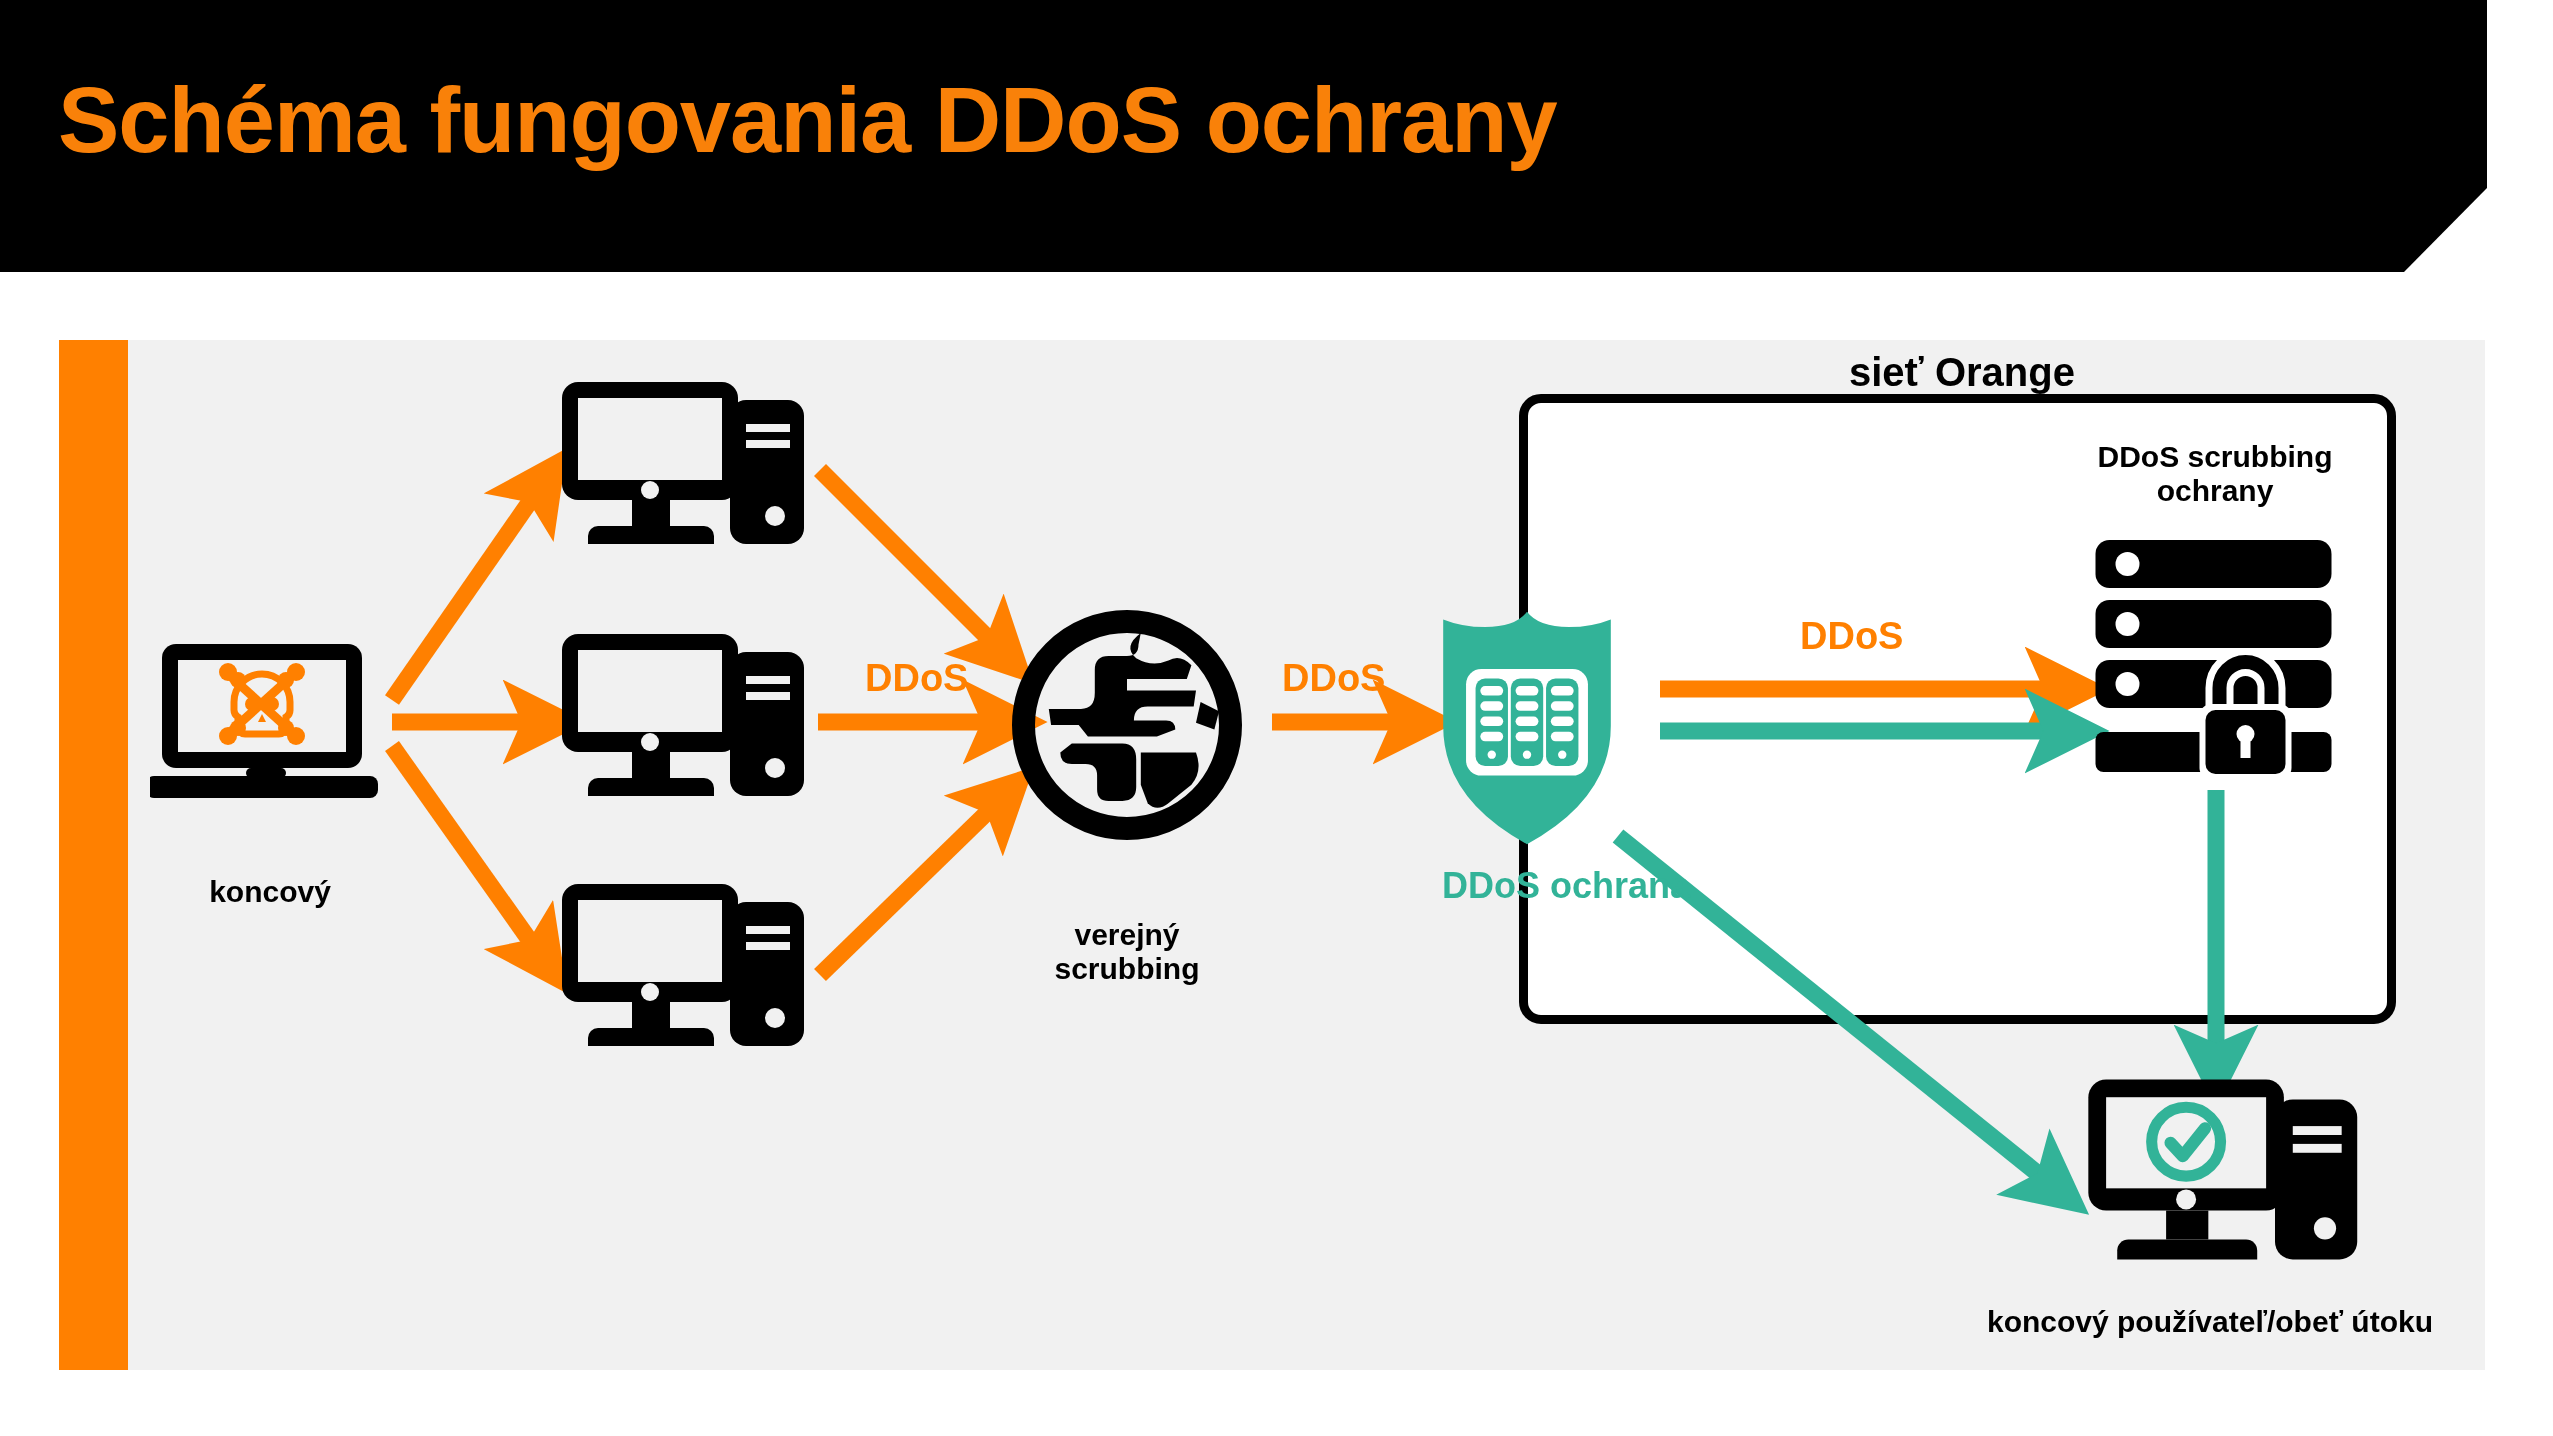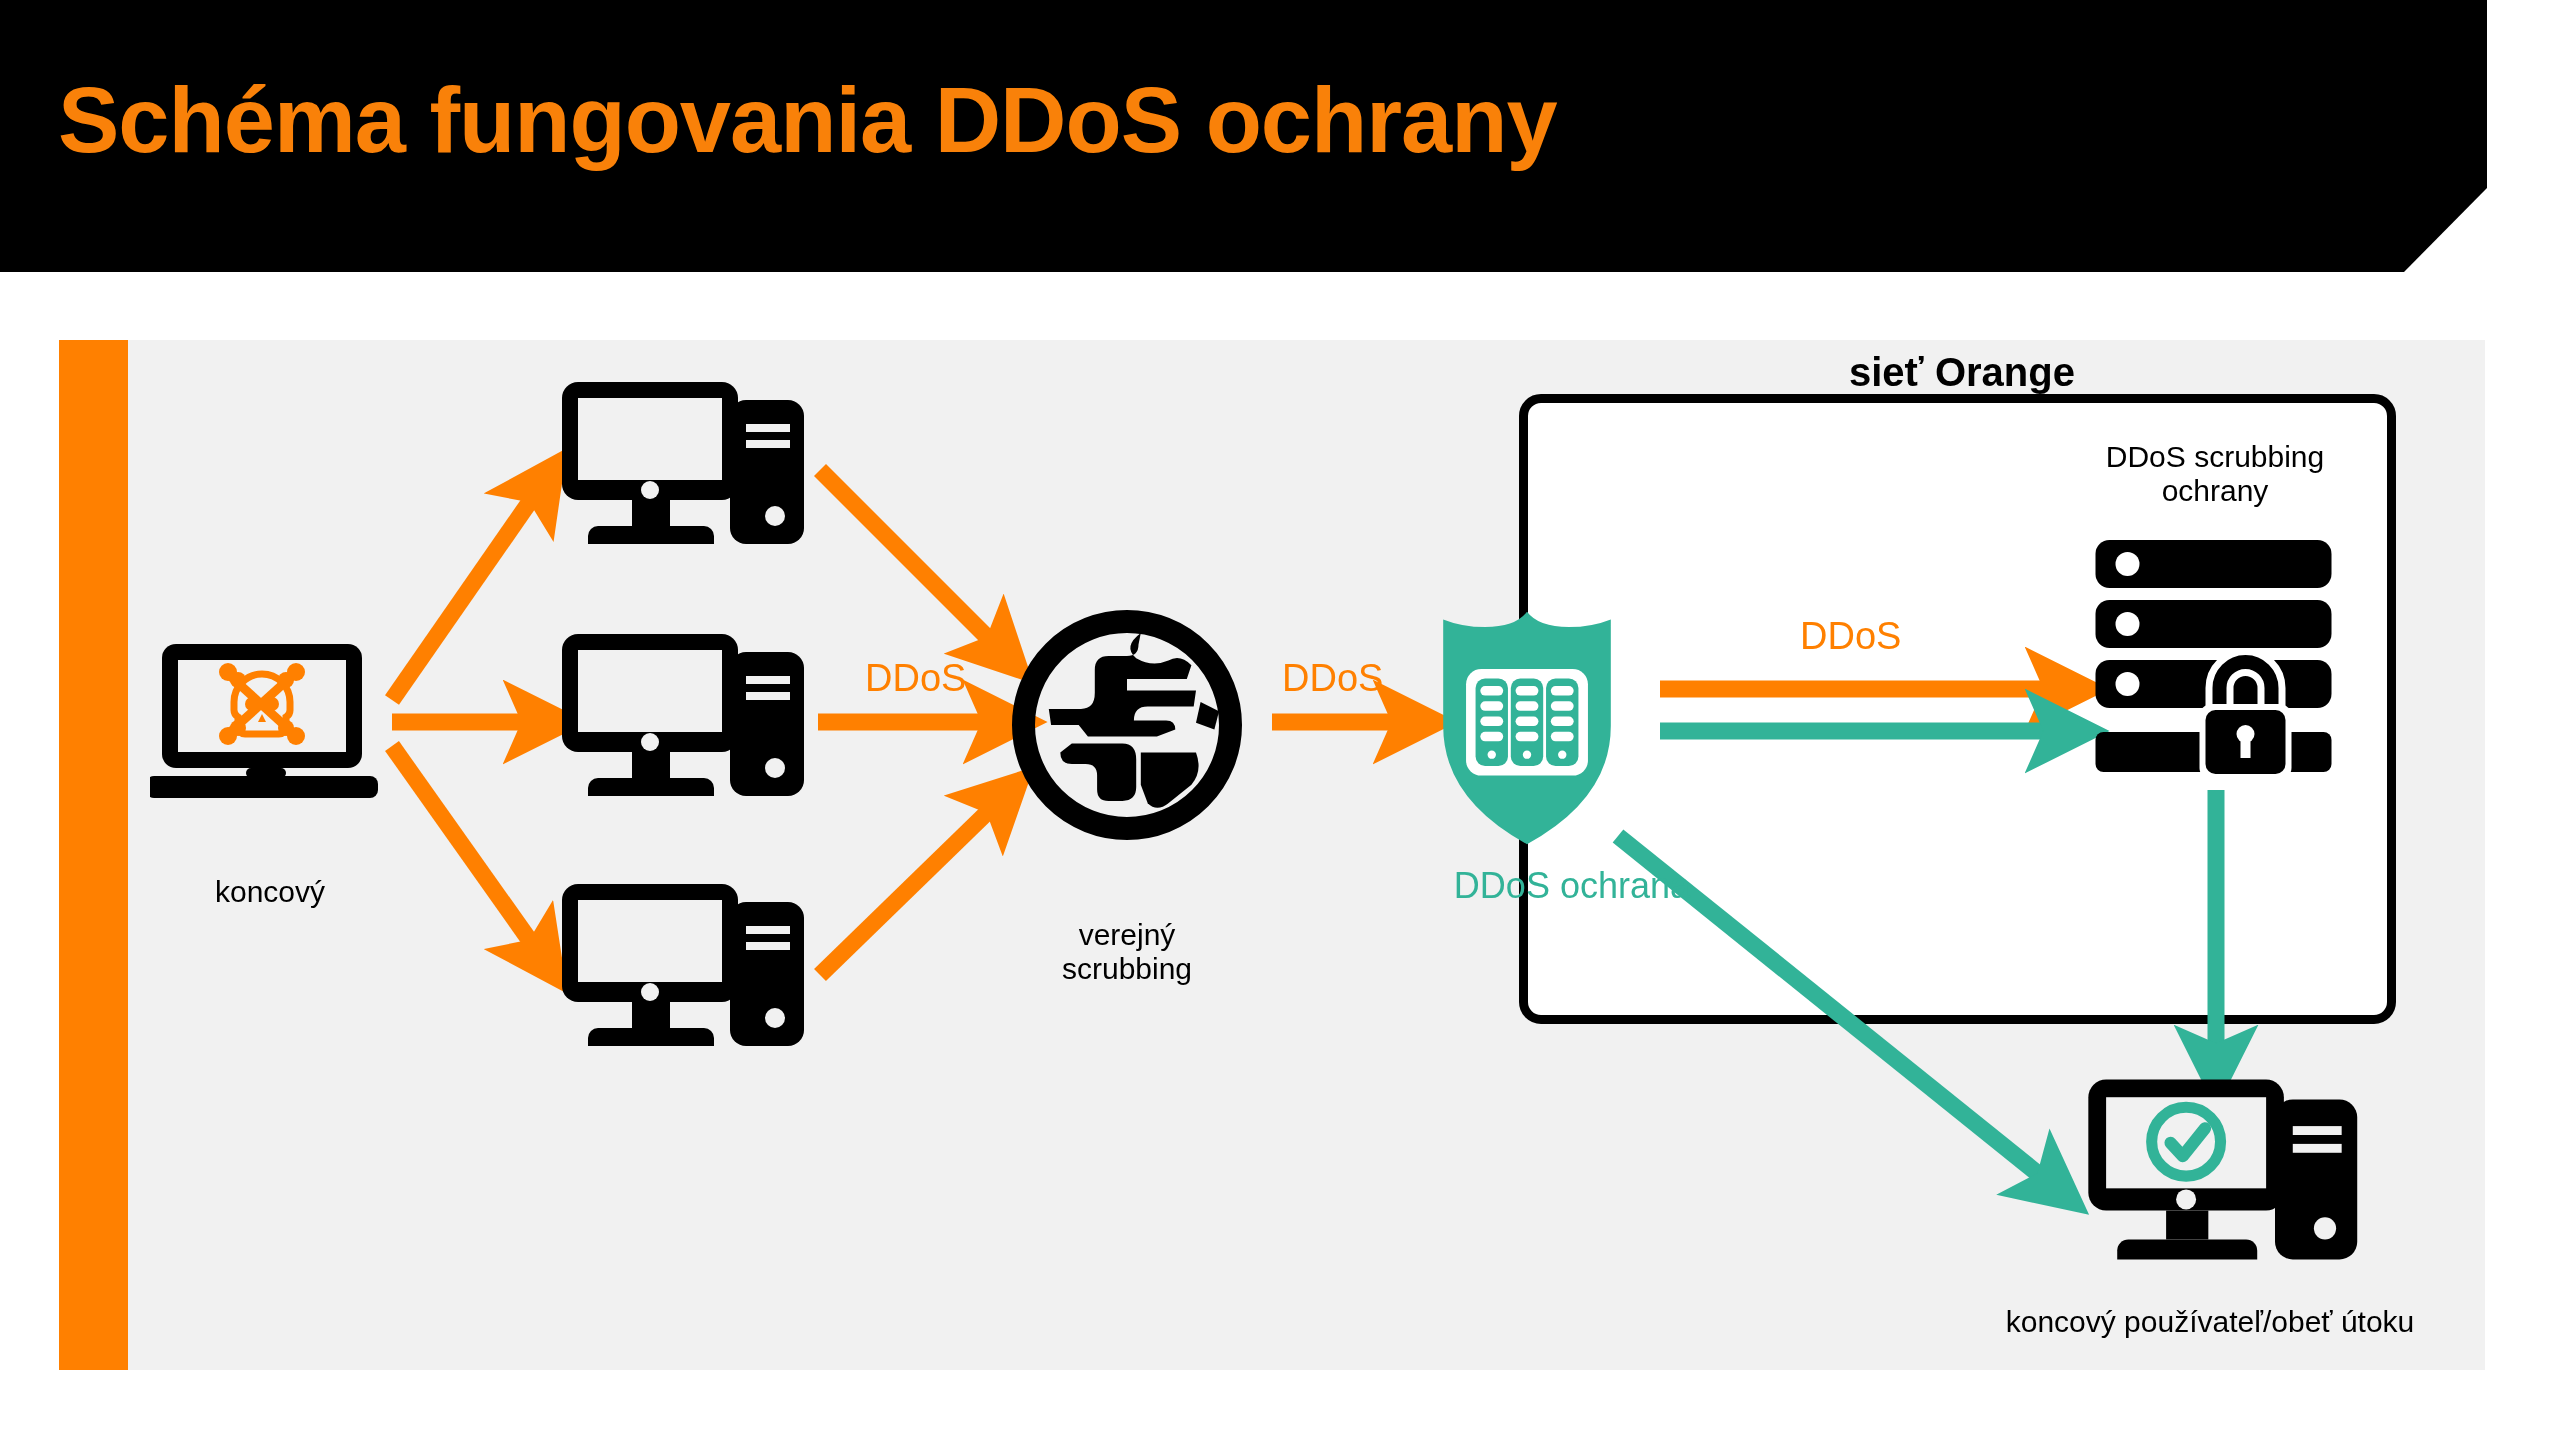--- a/index.html
+++ b/index.html
@@ -25,26 +25,26 @@
     position:absolute;left:1519px;top:394px;width:877px;height:630px;
     background:#FFFFFF;border:9px solid #000000;border-radius:22px;box-sizing:border-box;
   }
   .net-box-label{
     position:absolute;left:1849px;top:350px;width:380px;text-align:left;
     font-size:40px;font-weight:bold;color:#000;
   }
 
   
   .node{position:absolute;}
-  .node-label{position:absolute;text-align:center;font-size:30px;font-weight:normal;color:#000;line-height:1.12;}
+  .node-label{position:absolute;text-align:center;font-size:30px;font-weight:bold;color:#000;line-height:1.12;}
   .label-teal{color:#32B398;}
 
   .svgfull{position:absolute;left:0;top:0;width:2553px;height:1436px;pointer-events:none;}
 
-  .dd-lab{position:absolute;font-size:38px;font-weight:normal;color:#FF8000;}
+  .dd-lab{position:absolute;font-size:38px;font-weight:bold;color:#FF8000;}
 </style>
 </head>
 <body>
 
 <div id="stage">
 
   <div class="header-band"></div>
   <div class="title">Schéma fungovania DDoS ochrany</div>
 
   <div class="panel"></div>

